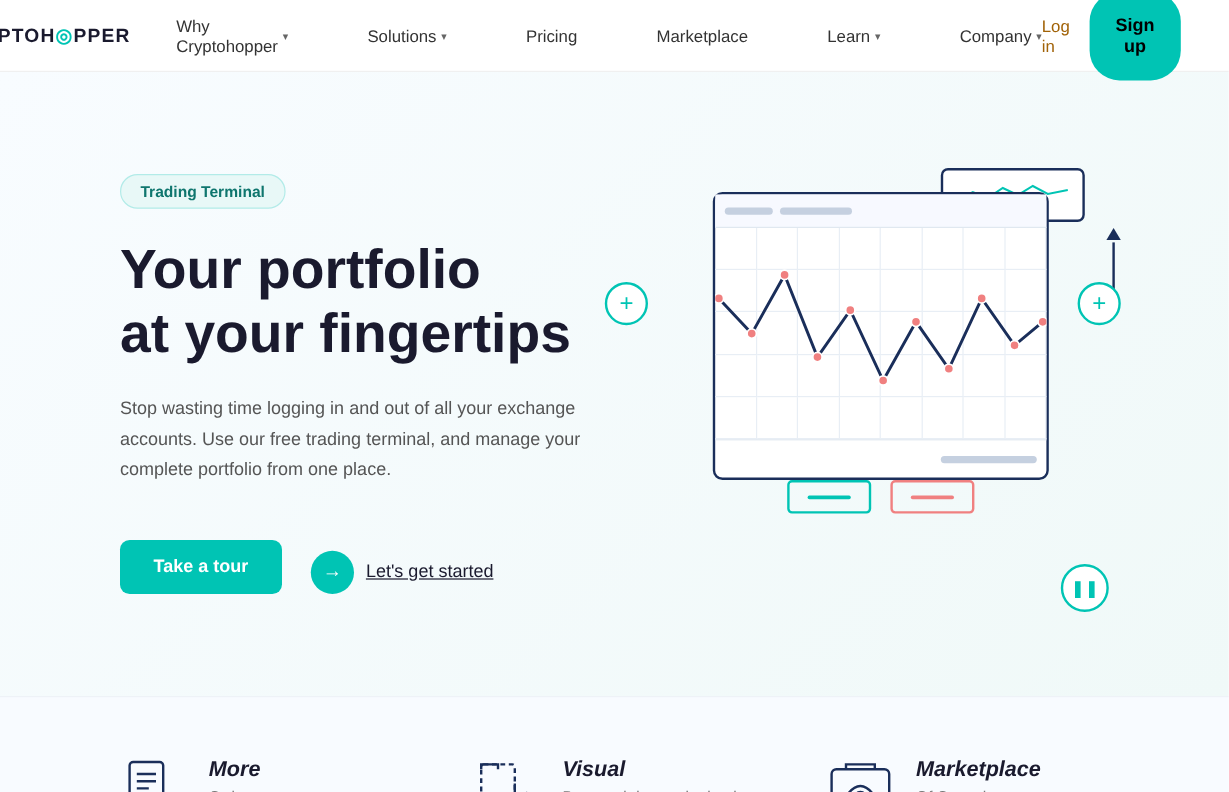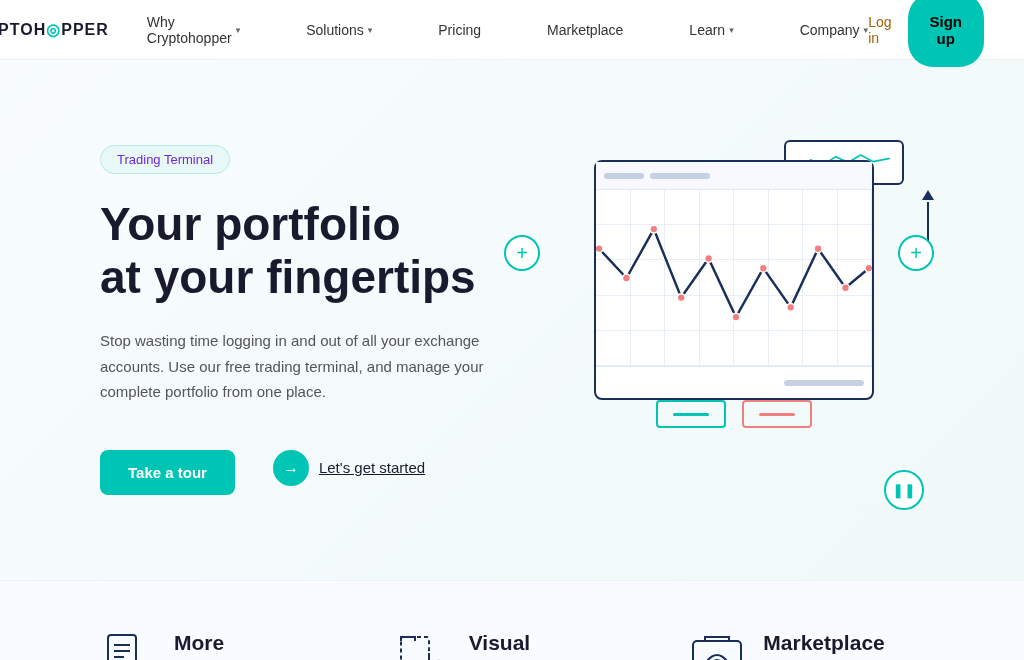--- a/index.html
+++ b/index.html
@@ -25,27 +25,27 @@
     }
 
     
     .hero {
       display: flex; align-items: center; justify-content: space-between;
       padding: 60px 80px 60px 100px; min-height: 520px;
       background: linear-gradient(135deg, #f8fcff 0%, #f0f9f8 100%);
     }
     .hero-left { max-width: 480px; }
     .hero-badge {
-      display: inline-block; background: #e8f8f7; color: #6d28d9;
-      border-radius: 20px; padding: 6px 16px; font-size: 13px; font-weight: 400;
+      display: inline-block; background: #e8f8f7; color: #0f766e;
+      border-radius: 20px; padding: 6px 16px; font-size: 13px; font-weight: 700;
       margin-bottom: 24px; border: 1px solid #b2ebe8;
     }
     .hero-title { font-size: 46px; font-weight: 800; color: #1a1a2e; line-height: 1.15; margin-bottom: 24px; }
     .hero-desc { font-size: 15px; color: #555; line-height: 1.7; margin-bottom: 45px; max-width: 400px; }
-    .hero-actions { display: flex; align-items: flex-start; gap: 38px; }
+    .hero-actions { display: flex; align-items: flex-end; gap: 24px; }
     .btn-tour {
       background: #00c4b4; color: #fff; border: none; border-radius: 8px;
       padding: 14px 28px; font-size: 15px; font-weight: 600; cursor: pointer;
     }
     .btn-started { display: flex; align-items: center; gap: 10px; cursor: pointer; text-decoration: none; color: #1a1a2e; font-size: 15px; font-weight: 500; }
     .btn-started .arrow-circle {
       width: 36px; height: 36px; border-radius: 50%; background: #00c4b4;
       display: flex; align-items: center; justify-content: center; color: #fff; font-size: 16px;
     }
     .btn-started span { text-decoration: underline; }
@@ -93,21 +93,21 @@
     .pause-btn { position: absolute; bottom: -10px; right: 20px; width: 40px; height: 40px; border: 2px solid #00c4b4; border-radius: 50%; display: flex; align-items: center; justify-content: center; color: #00c4b4; font-size: 14px; background: #fff; }
 
     
     .features {
       background: #f8fbff; padding: 50px 100px;
       display: flex; gap: 60px; align-items: flex-start;
       border-top: 1px solid #eef2f7;
     }
     .feature-item { display: flex; align-items: flex-start; gap: 18px; flex: 1; }
     .feature-icon { width: 56px; height: 56px; flex-shrink: 0; }
-    .feature-text h3 { font-size: 21px; font-weight: 700; color: #1a1a2e; margin-bottom: 4px; }
+    .feature-text h3 { font-size: 18px; font-weight: 700; color: #1a1a2e; margin-bottom: 4px; font-style: italic; }
     .feature-text p { font-size: 13px; color: #777; }
   </style>
 </head>
 <body>
 
 <nav>
   <div class="nav-logo">
     <span class="logo-text">
       CRYPTOH<span class="logo-o">◎</span>PPER
     </span>

